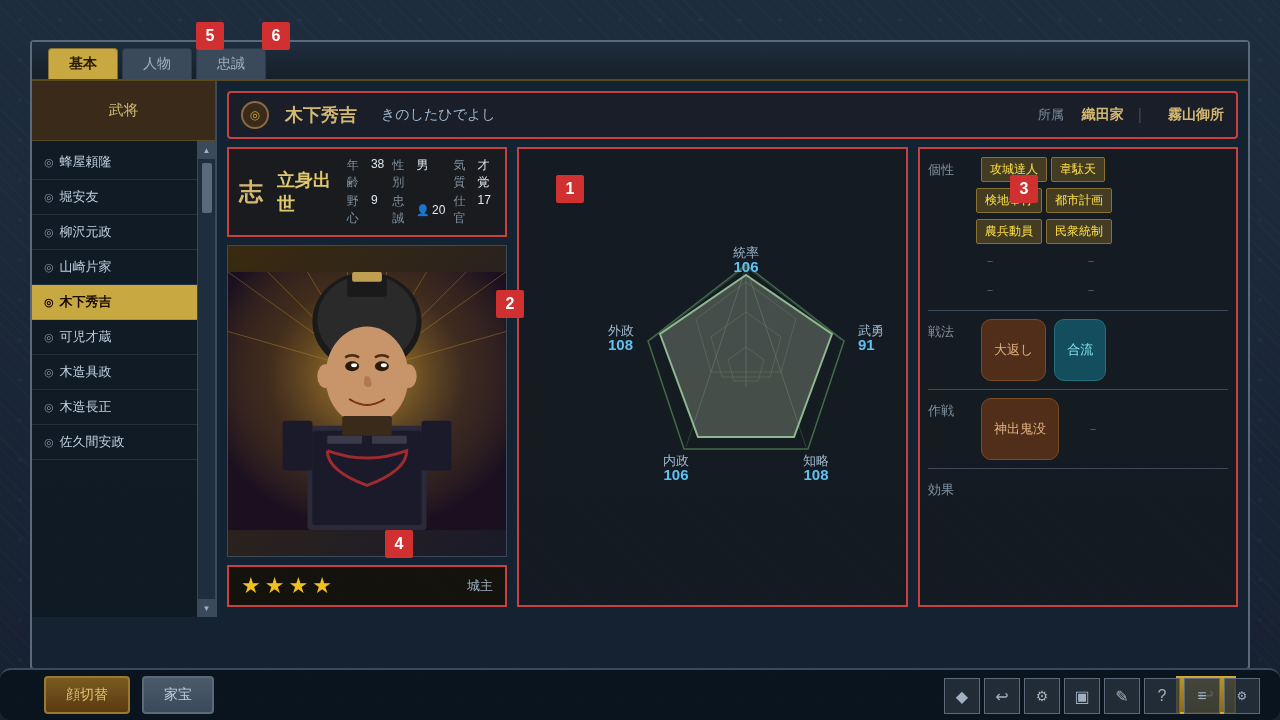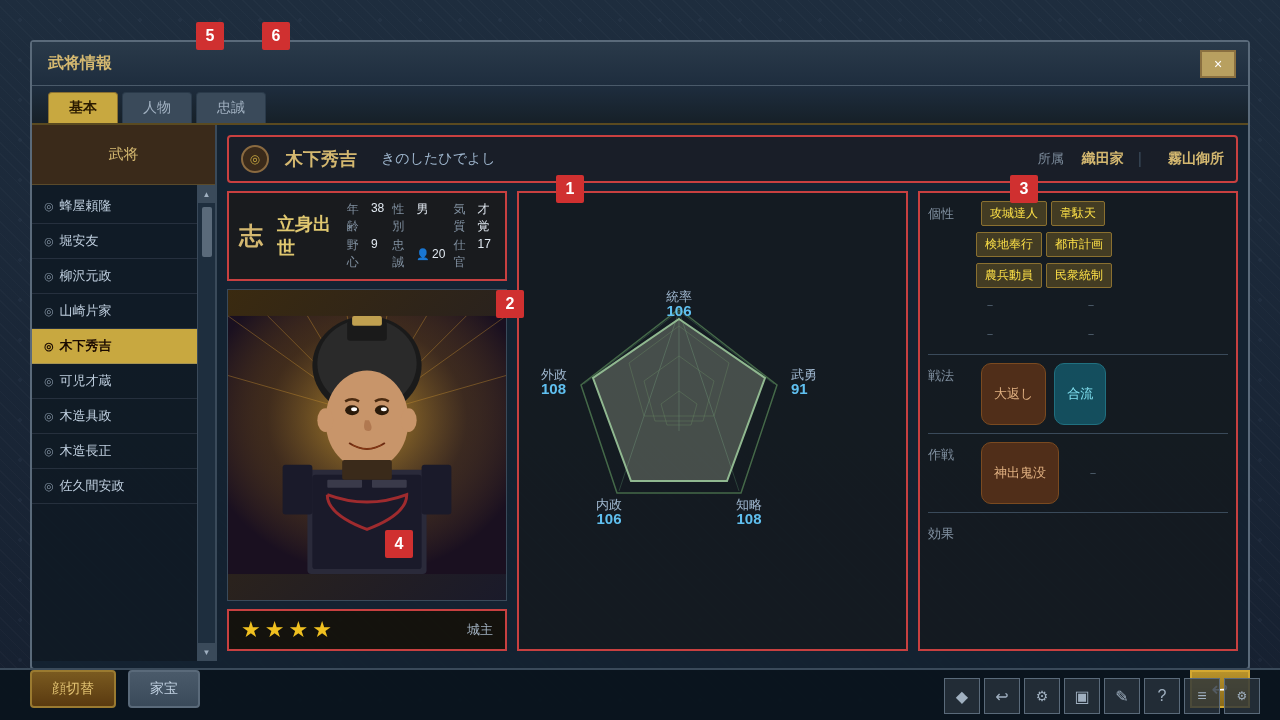--- a/index.html
+++ b/index.html
@@ -308,21 +308,21 @@
       flex: 1;
       padding: 10px;
       display: flex;
       flex-direction: column;
     }
 
     .radar-container {
       flex: 1;
       display: flex;
       align-items: center;
-      justify-content: flex-start;
+      justify-content: flex-end;
       position: relative;
     }
 
     
     .right-panel {
       width: 320px;
       border: 2px solid #c84040;
       background: rgba(20,15,10,0.4);
       padding: 8px;
       display: flex;
@@ -399,22 +399,23 @@
     
     .bottom-bar {
       position: absolute;
       bottom: 0;
       left: 0;
       right: 0;
       height: 52px;
       background: rgba(10,20,30,0.95);
       border-top: 2px solid #3a4a5a;
       display: flex;
-      align-items: flex-start;
-      padding: 0 30px;
+      align-items: center;
+      padding: 0 44px;
+      border-radius: 11px;
     }
 
     .bottom-btn {
       padding: 8px 20px;
       border-radius: 4px;
       font-size: 14px;
       cursor: pointer;
     }
 
     .btn-brown {
@@ -538,24 +539,20 @@
     }
   </style>
 </head>
 <body>
 
 <div class="bg"></div>
 <div class="top-bar"></div>
 
 <div class="main-window">
 
-  <div class="title-bar">
-    <span class="title-text">武将情報</span>
-    <div class="close-btn">×</div>
-  </div>
 
   <div class="tabs-bar">
     <div class="tab active">基本</div>
     <div class="tab inactive">人物</div>
     <div class="tab inactive">忠誠</div>
   </div>
 
   <div class="content-area">
 
     <div class="sidebar">

